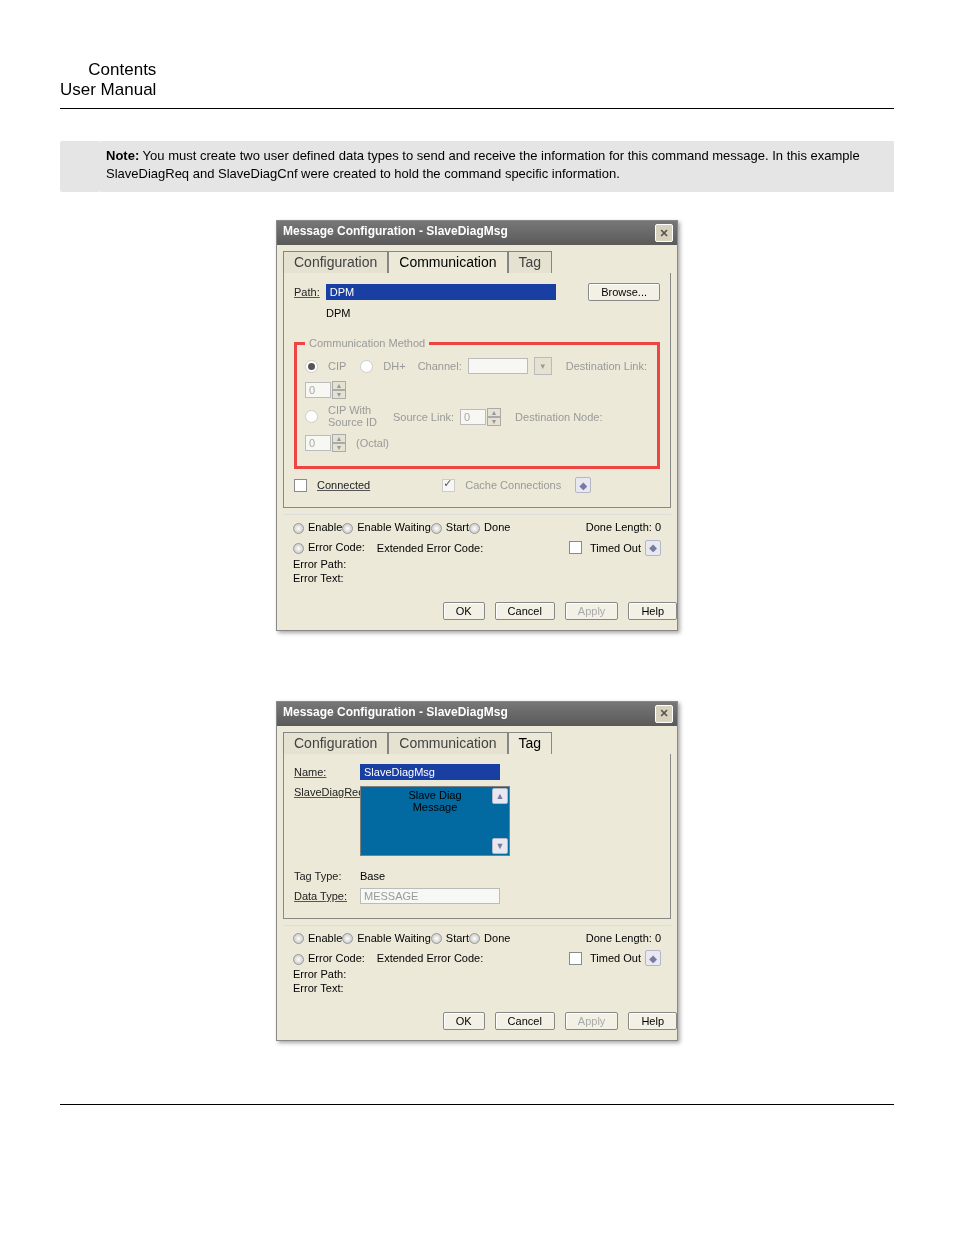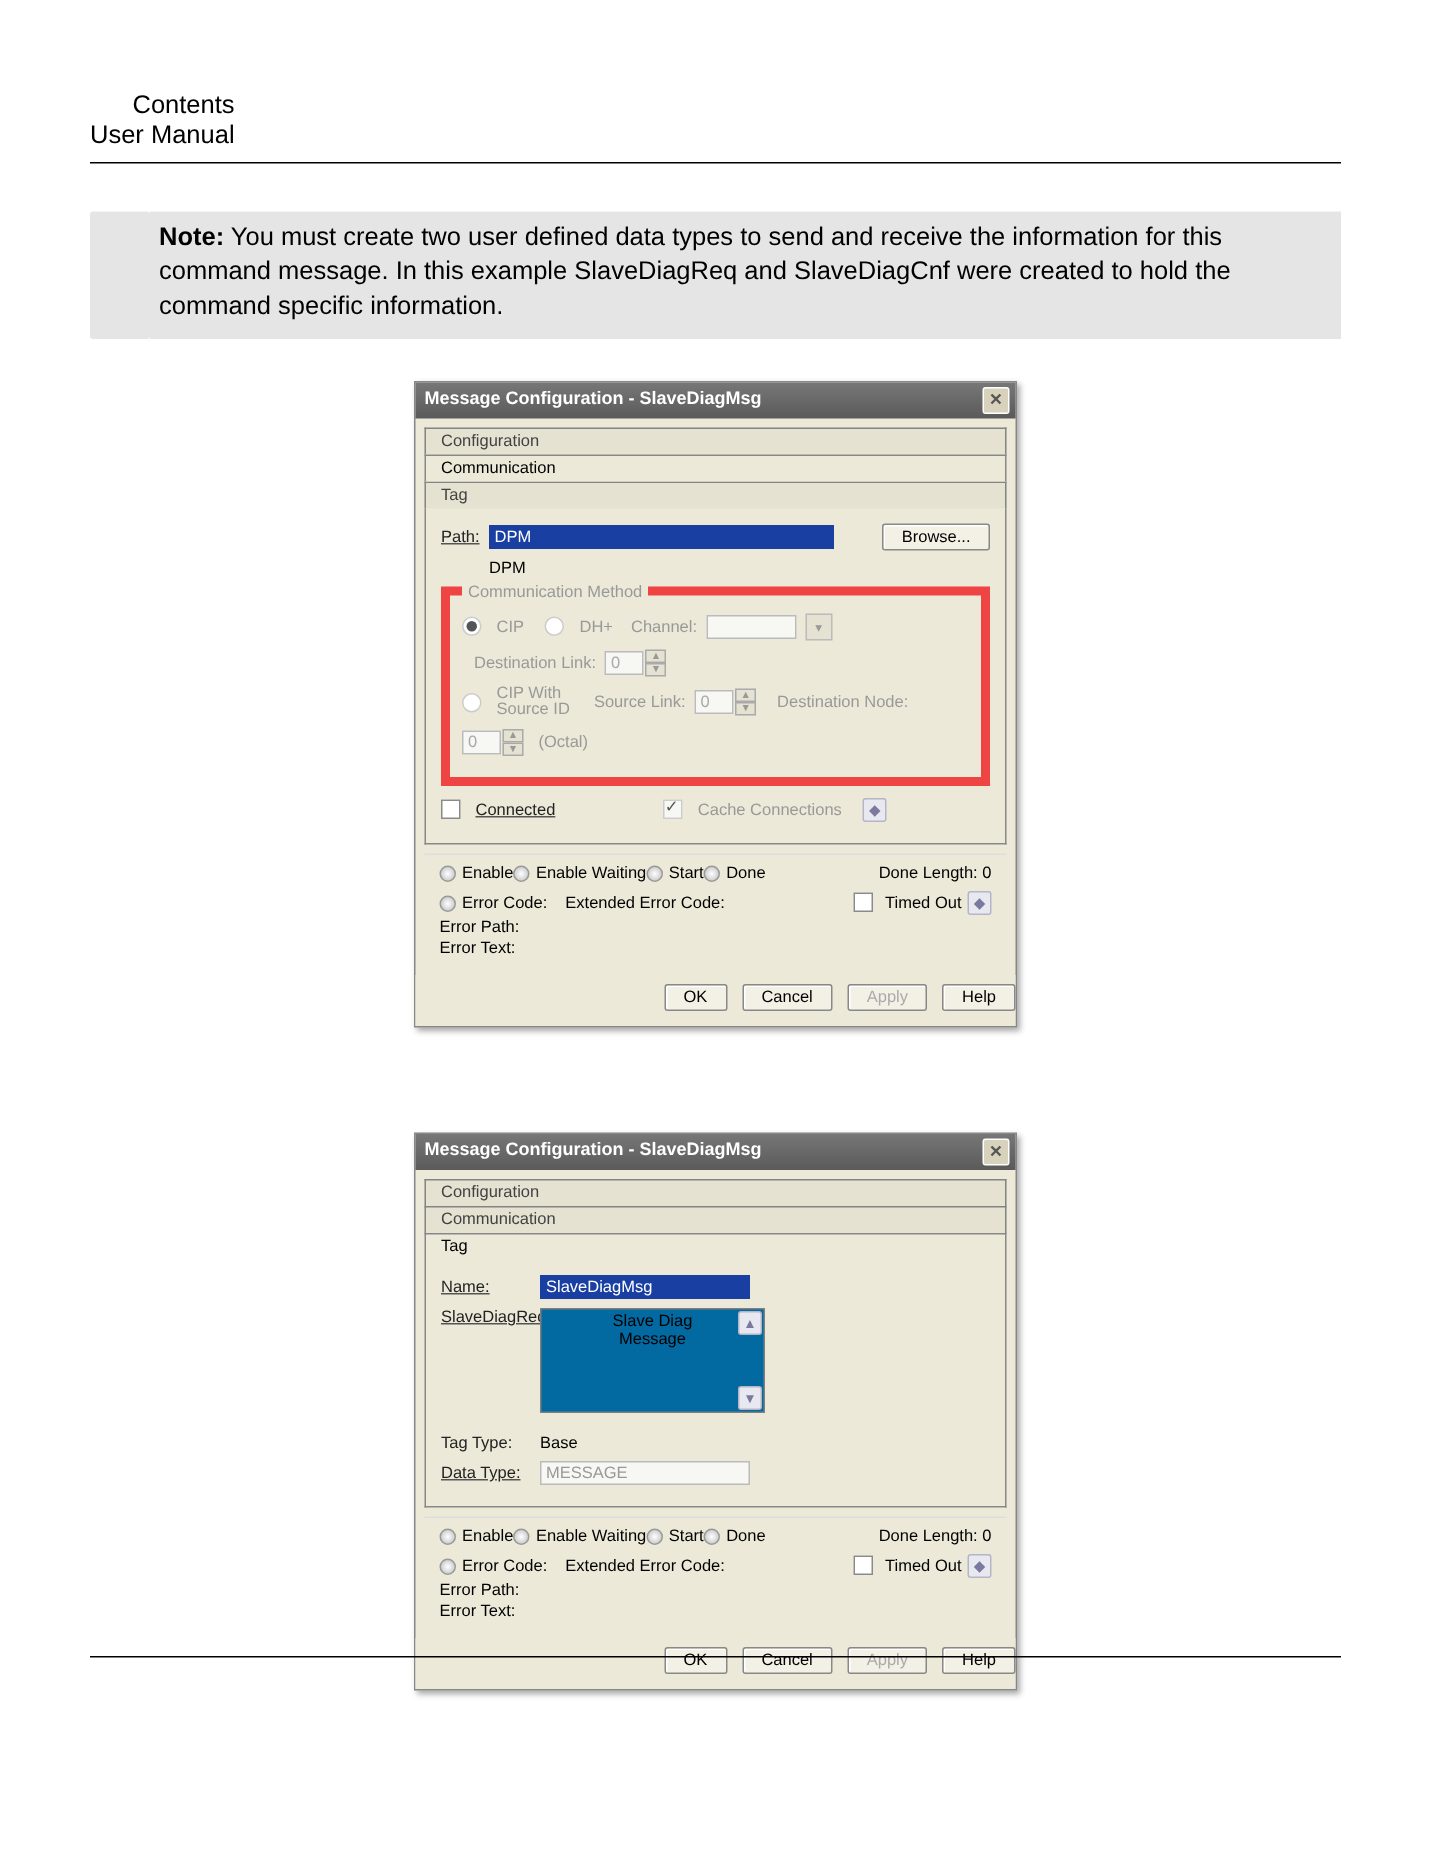--- a/index.html
+++ b/index.html
@@ -26,21 +26,21 @@
     display:flex;
     justify-content:space-between;
     padding: 60px 60px 8px 60px;
     font-size:17px;
   }
   .page-header .left { text-align:left; }
   .page-header .right { text-align:right; }
   .hr { border-top:1px solid #000; margin:0 60px; }
   .note-row { display:flex; margin:32px 60px 20px 60px; }
   .note-gutter { width:40px; background:var(--note-bg); border-radius:2px; margin-right:0; }
-  .note-body { flex:1; background:var(--note-bg); padding:6px 10px 10px 6px; font-size:17px; line-height:1.35; }
+  .note-body { flex:1; background:var(--note-bg); padding:6px 10px 10px 6px; font-size:13px; line-height:1.35; }
   .note-body .strong { font-weight:bold; }
 
   .dialog-wrap { display:flex; justify-content:center; margin-top:28px; }
   .dialog {
     width:400px;
     border:1px solid #888;
     background:var(--dialog-body-bg);
     font-family: Tahoma, Arial, sans-serif;
     font-size:11px;
     box-shadow: 2px 2px 4px rgba(0,0,0,0.35);
@@ -60,22 +60,21 @@
     border:1px solid #fff;
     color:#555;
     display:flex;align-items:center;justify-content:center;
     font-size:11px; font-weight:bold;
     border-radius:2px;
   }
   .tabs {
     display:flex;
     padding:6px 6px 0 6px;
     gap:0;
-    font-size:11px;
-    flex-direction:column;
+    font-size:14px;
   }
   .tab {
     padding:2px 10px 3px 10px;
     border:1px solid #888;
     border-bottom:none;
     background:#ece9d8;
     position:relative;
     color:#444;
   }
   .tab.active {
@@ -110,24 +109,24 @@
   .btn {
     background:#f3f1e6;
     border:1px solid #888;
     padding:2px 12px;
     font-size:11px;
     border-radius:2px;
     box-shadow: inset 1px 1px 0 #fff;
   }
   .btn.dis { color:#aaa; }
   .groupbox {
-    border:6px solid #ef4444;
+    border:3px solid #ef4444;
     position:relative;
     padding:12px 8px 8px 8px;
-    margin-top:6px;
+    margin-top:23px;
   }
   .groupbox .gb-title {
     position:absolute; top:-8px; left:8px;
     background:var(--dialog-body-bg);
     padding:0 4px; color:#999; font-size:11px;
   }
   .radio, .check {
     width:11px; height:11px; display:inline-block;
     vertical-align:middle; margin-right:4px;
   }

